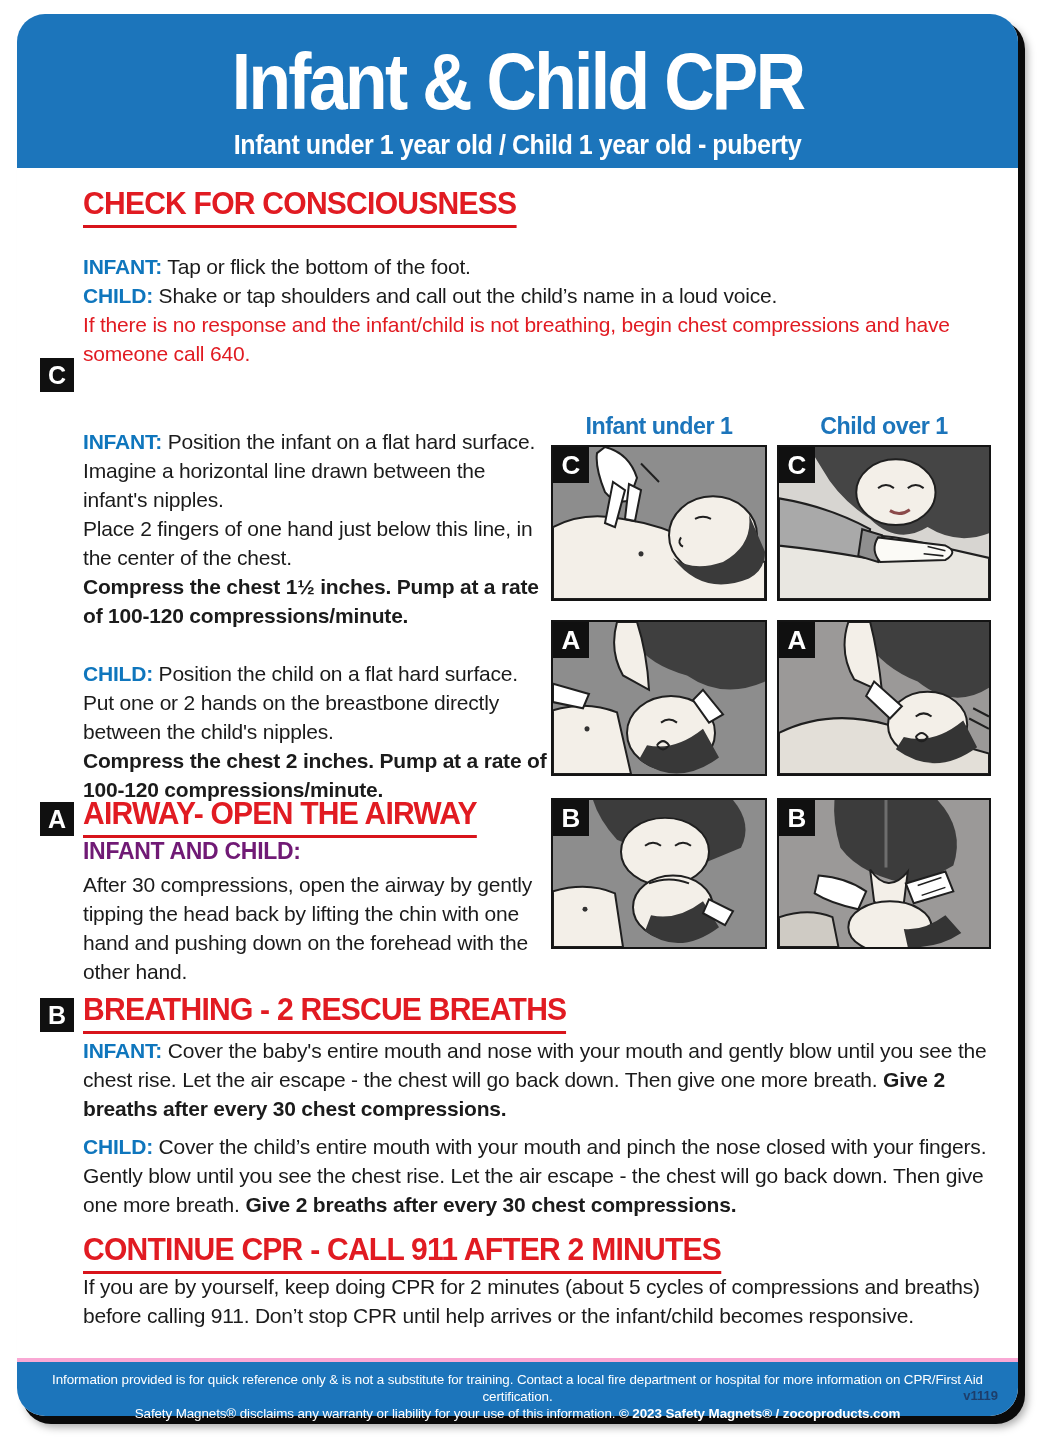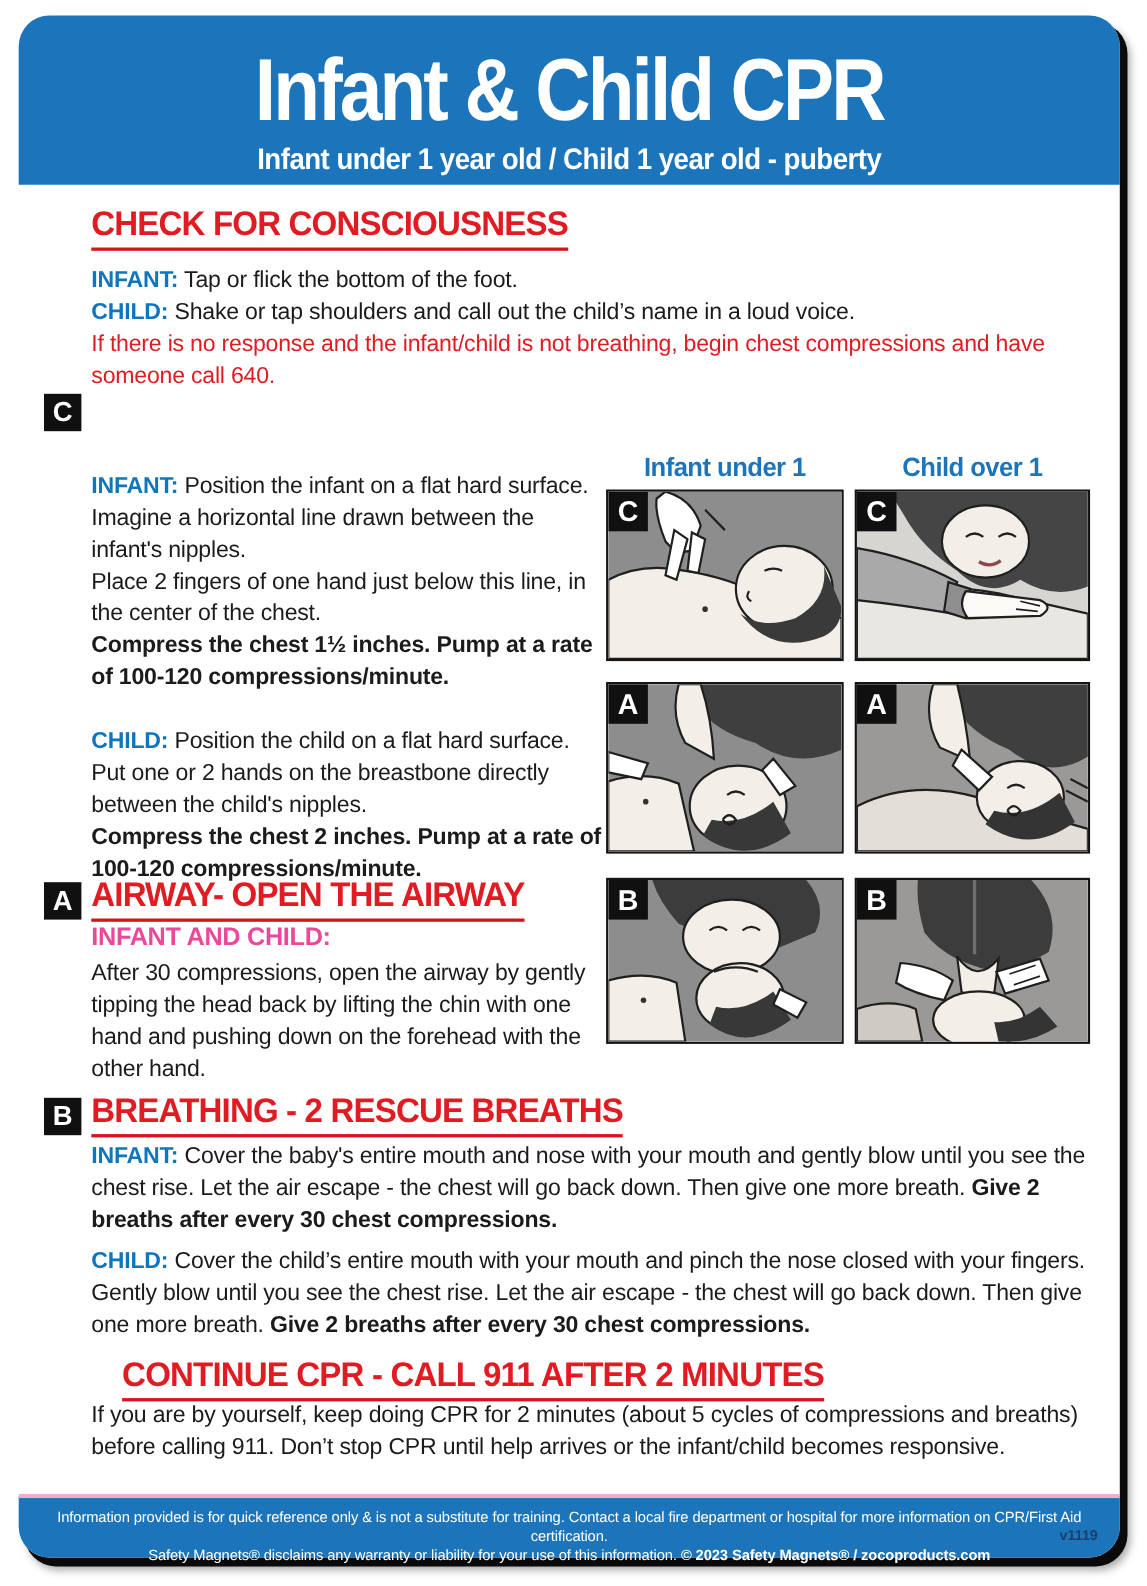--- a/index.html
+++ b/index.html
@@ -74,21 +74,21 @@
 <div class="stage">
 <div class="card">
 
   <div class="header">
     <div class="title">Infant &amp; Child CPR</div>
     <div class="subtitle">Infant under 1 year old / Child 1 year old - puberty</div>
   </div>
 
   <div class="abs" style="left:66px; top:172px; width:894px;">
     <div class="h-red">CHECK FOR CONSCIOUSNESS</div>
-    <div class="para" style="margin-top:12px;"><span class="lbl-blue">INFANT:</span><span> Tap or flick the bottom of the foot.</span></div>
+    <div class="para" style="margin-top:24px;"><span class="lbl-blue">INFANT:</span><span> Tap or flick the bottom of the foot.</span></div>
     <div class="para"><span class="lbl-blue">CHILD:</span><span> Shake or tap shoulders and call out the child’s name in a loud voice.</span></div>
     <div class="para red-text">If there is no response and the infant/child is not breathing, begin chest compressions and have someone call 640.</div>
   </div>
 
   <div class="badge" style="left:23px; top:344px;">C</div>
   <div class="abs para" style="left:66px; top:384px; width:468px;">
     <span class="lbl-blue">INFANT:</span><span> Position the infant on a flat hard surface. Imagine a horizontal line drawn between the infant's nipples.
 Place 2 fingers of one hand just below this line, in the center of the chest.</span>
     <span class="bseg">Compress the chest 1½ inches. Pump at a rate of 100-120 compressions/minute.</span>
     <span class="lbl-blue">CHILD:</span><span> Position the child on a flat hard surface. Put one or 2 hands on the breastbone directly between the child's nipples.</span>
@@ -190,31 +190,31 @@
         <path d="M130 148 Q160 150 184 134 L168 116 Q146 132 126 130 Z" fill="#343434"></path>
         <path d="M0 118 Q30 108 54 118 L60 148 H0 Z" fill="#cfcbc4" stroke="#1f1f1f" stroke-width="2"></path>
       </svg>
     </div>
   </div>
 
   <div class="badge" style="left:23px; top:788px;">A</div>
   <div class="abs" style="left:66px; top:782px;">
     <div class="h-red">AIRWAY- OPEN THE AIRWAY</div>
   </div>
-  <div class="abs" style="left:66px; top:824px; font-size:23px; font-weight:700; color:#ec4899; letter-spacing:-.3px;">INFANT AND CHILD:</div>
+  <div class="abs" style="left:66px; top:824px; font-size:23px; font-weight:700; color:#701a75; letter-spacing:-.3px;">INFANT AND CHILD:</div>
   <div class="abs para" style="left:66px; top:856px; width:462px;">After 30 compressions, open the airway by gently tipping the head back by lifting the chin with one hand and pushing down on the forehead with the other hand.</div>
 
   <div class="badge" style="left:23px; top:984px;">B</div>
   <div class="abs" style="left:66px; top:978px;">
     <div class="h-red">BREATHING - 2 RESCUE BREATHS</div>
   </div>
   <div class="abs para" style="left:66px; top:1022px; width:912px;"><span class="lbl-blue">INFANT:</span><span> Cover the baby's entire mouth and nose with your mouth and gently blow until you see the chest rise. Let the air escape - the chest will go back down. Then give one more breath. </span><span class="b">Give 2 breaths after every 30 chest compressions.</span></div>
   <div class="abs para" style="left:66px; top:1118px; width:912px;"><span class="lbl-blue">CHILD:</span><span> Cover the child’s entire mouth with your mouth and pinch the nose closed with your fingers. Gently blow until you see the chest rise. Let the air escape - the chest will go back down. Then give one more breath. </span><span class="b">Give 2 breaths after every 30 chest compressions.</span></div>
 
-  <div class="abs" style="left:66px; top:1218px;margin-left:28px;">
+  <div class="abs" style="left:66px; top:1218px;">
     <div class="h-red">CONTINUE CPR - CALL 911 AFTER 2 MINUTES</div>
   </div>
   <div class="abs para" style="left:66px; top:1258px; width:912px;">If you are by yourself, keep doing CPR for 2 minutes (about 5 cycles of compressions and breaths) before calling 911. Don’t stop CPR until help arrives or the infant/child becomes responsive.</div>
 
   <div class="footer">
     <div class="l1">Information provided is for quick reference only &amp; is not a substitute for training. Contact a local fire department or hospital for more information on CPR/First Aid certification.</div>
     <div class="l2"><span>Safety Magnets® disclaims any warranty or liability for your use of this information. </span><span class="b">© 2023 Safety Magnets® / zocoproducts.com</span></div>
     <div class="version">v1119</div>
   </div>
 

